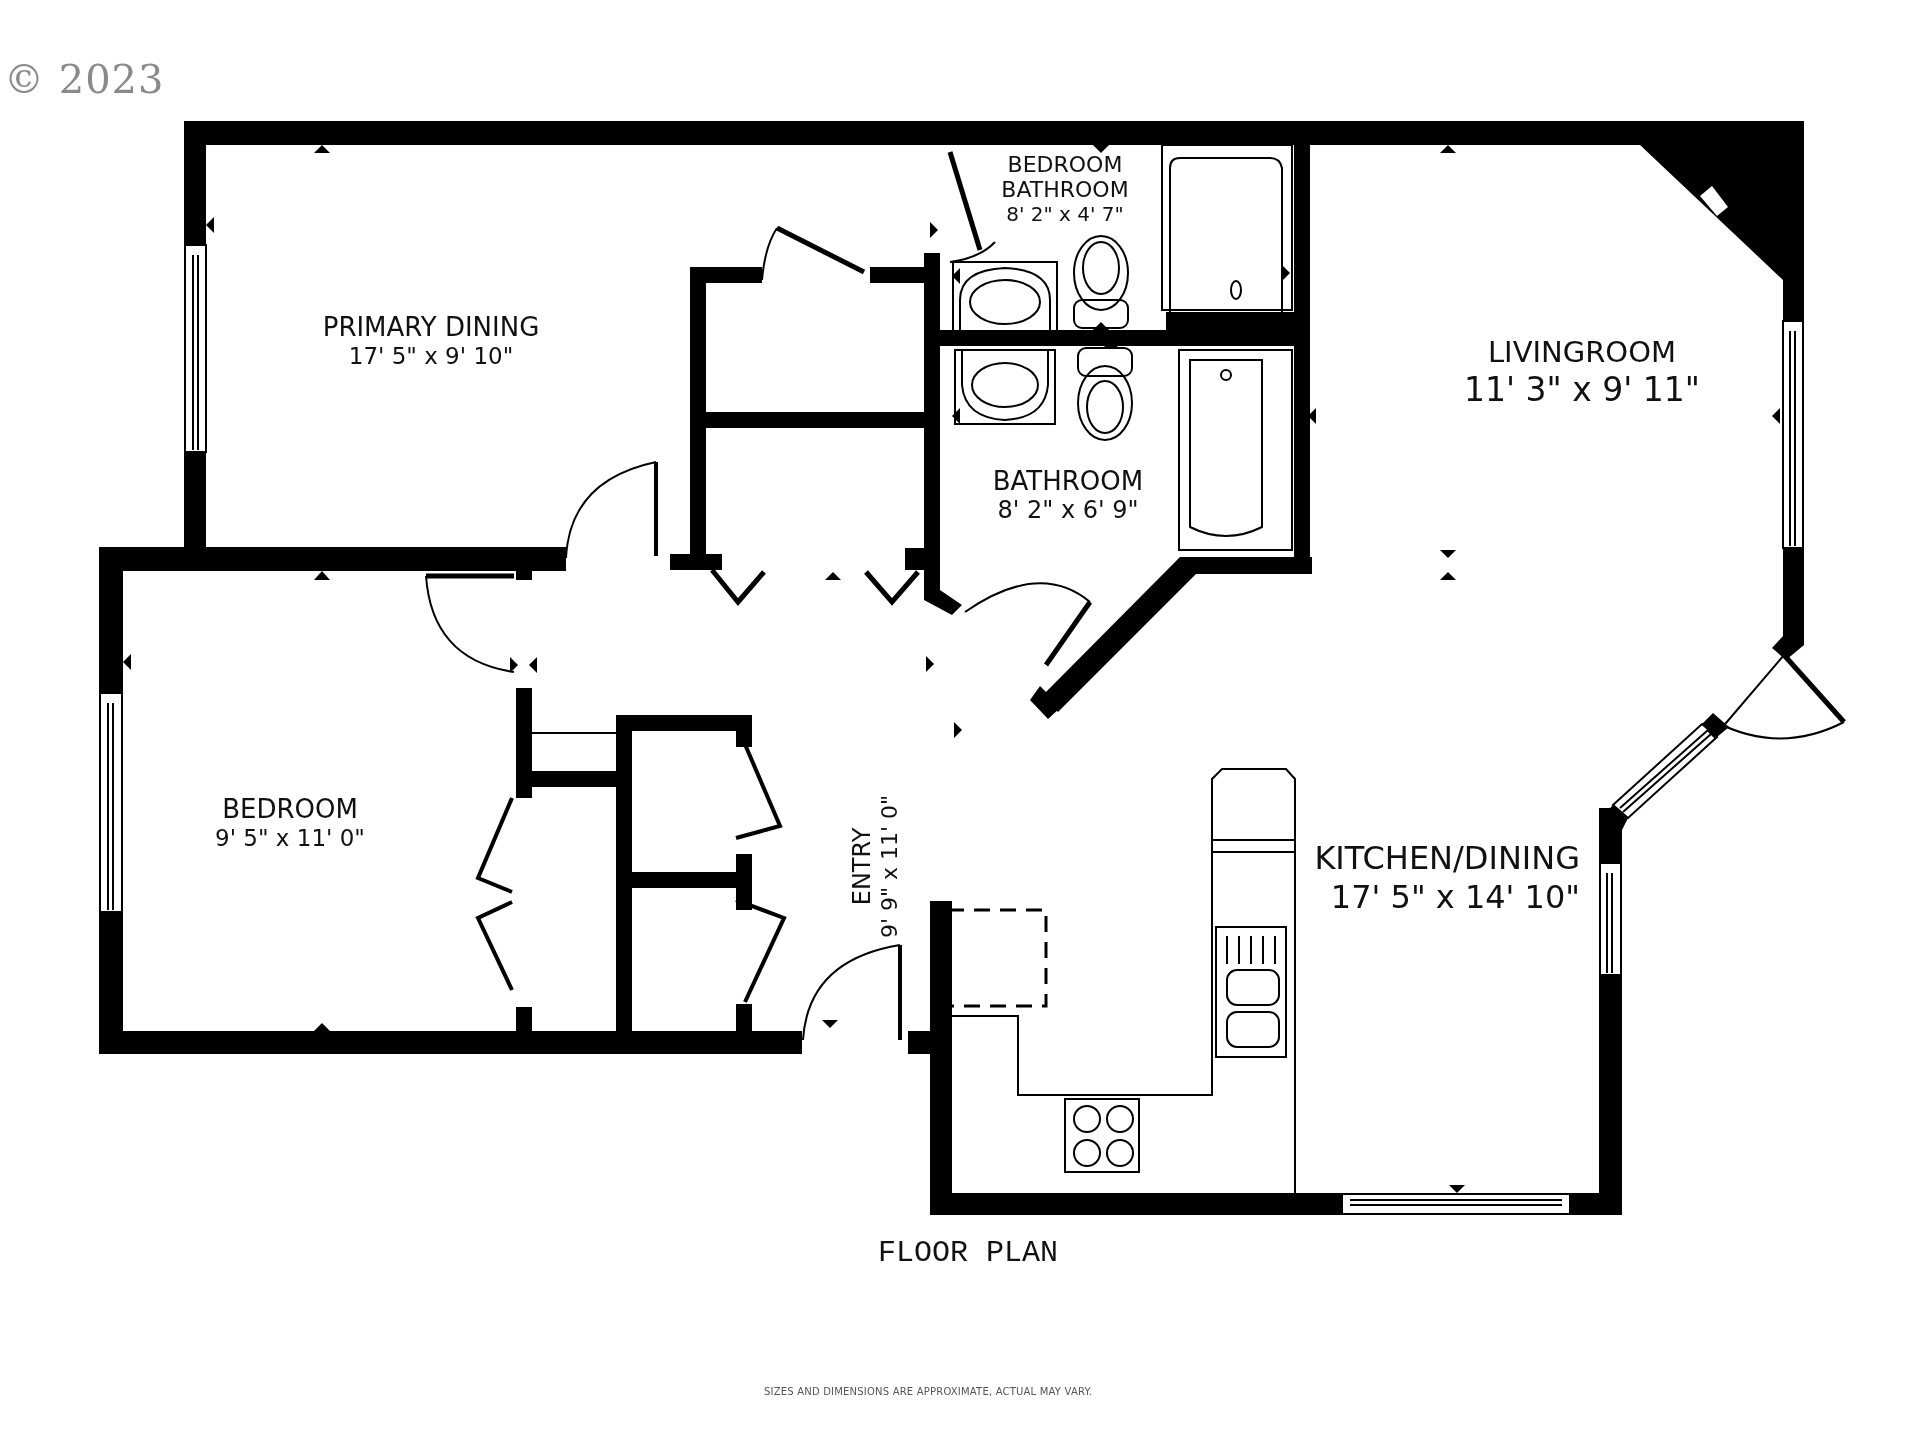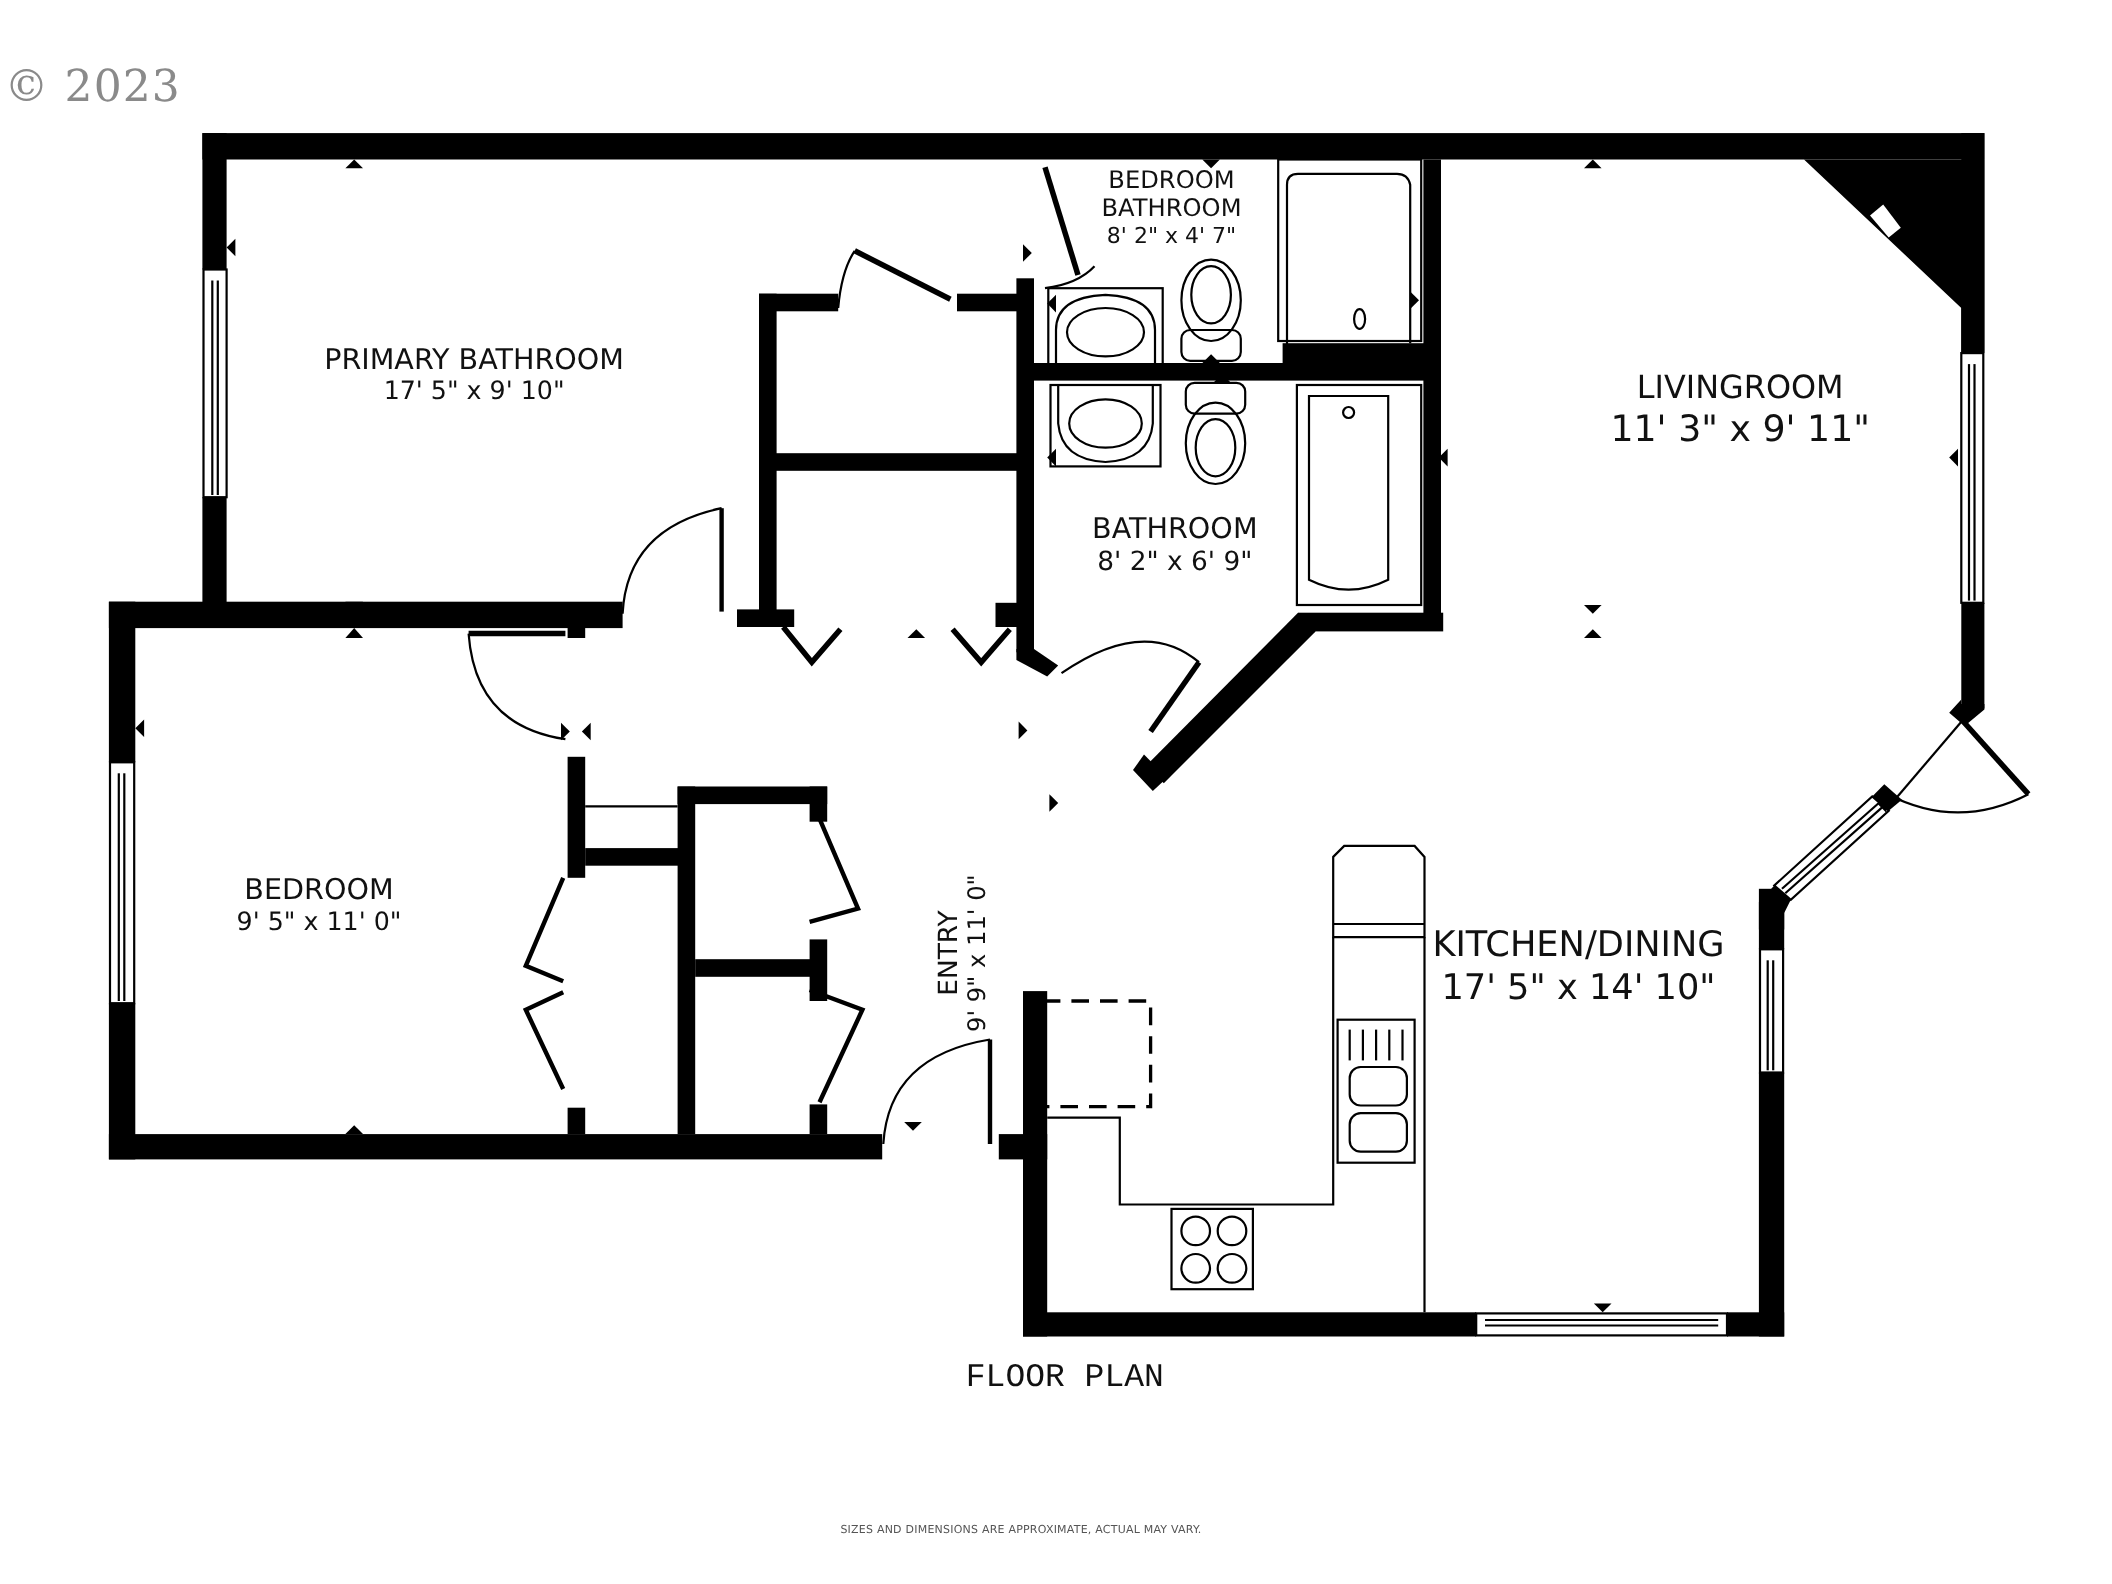--- a/index.html
+++ b/index.html
@@ -255,21 +255,21 @@
     <polygon points="960,268 952,276 960,284"></polygon>
     <polygon points="960,408 952,416 960,424"></polygon>
     <polygon points="1282,265 1290,273 1282,281"></polygon>
     <polygon points="1449,1185 1457,1193 1465,1185"></polygon>
     <polygon points="822,1020 830,1028 838,1020"></polygon>
     <polygon points="1707,731 1715,723 1715,739"></polygon>
   </g>
 </svg>
 
 <div class="lbl" style="left:276px; top:313px; width:310px; font-size:26px;">
-  <span class="name">PRIMARY BATHROOM</span>
+  <span class="name">PRIMARY DINING</span>
   <span class="dim" style="font-size:23px;">17' 5" x 9' 10"</span>
 </div>
 
 <div class="lbl" style="left:990px; top:152px; width:150px; font-size:22px;">
   <span class="name">BEDROOM</span>
   <span class="name">BATHROOM</span>
   <span class="dim" style="font-size:20px;">8' 2" x 4' 7"</span>
 </div>
 
 <div class="lbl" style="left:968px; top:467px; width:200px; font-size:26px;">
@@ -285,19 +285,19 @@
 <div class="lbl" style="left:195px; top:795px; width:190px; font-size:26px;">
   <span class="name">BEDROOM</span>
   <span class="dim" style="font-size:23px;">9' 5" x 11' 0"</span>
 </div>
 
 <div class="lbl entry-lbl" style="font-size:24px;">
   <span class="name">ENTRY</span>
   <span class="dim" style="font-size:22px;">9' 9" x 11' 0"</span>
 </div>
 
-<div class="lbl" style="left:1290px; top:840px; width:290px; font-size:32px;">
+<div class="lbl" style="left:1290px; top:840px; width:290px; font-size:32px;text-align:right;">
   <span class="name">KITCHEN/DINING</span>
   <span class="dim" style="font-size:32px; margin-top:2px;">17' 5" x 14' 10"</span>
 </div>
 
 <div class="plan-title">FLOOR PLAN</div>
 <div class="disclaimer">SIZES AND DIMENSIONS ARE APPROXIMATE, ACTUAL MAY VARY.</div>
 
 </body></html>

